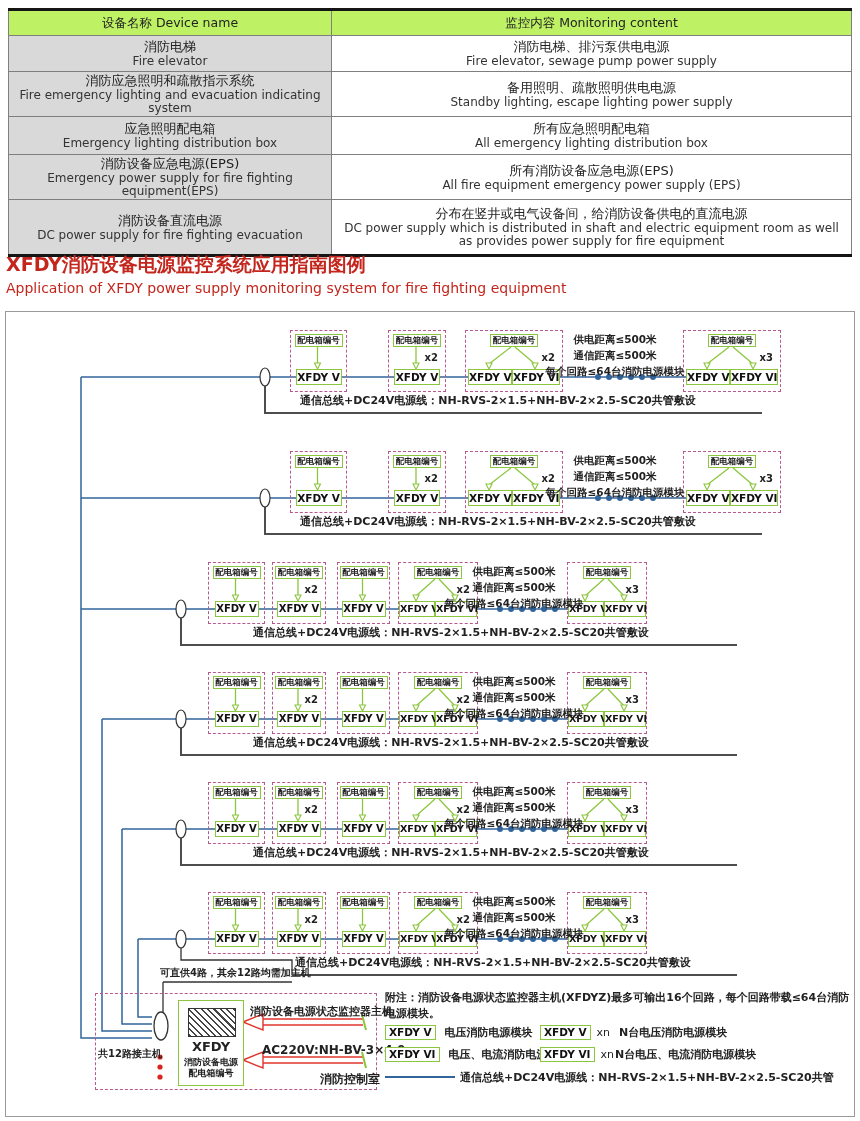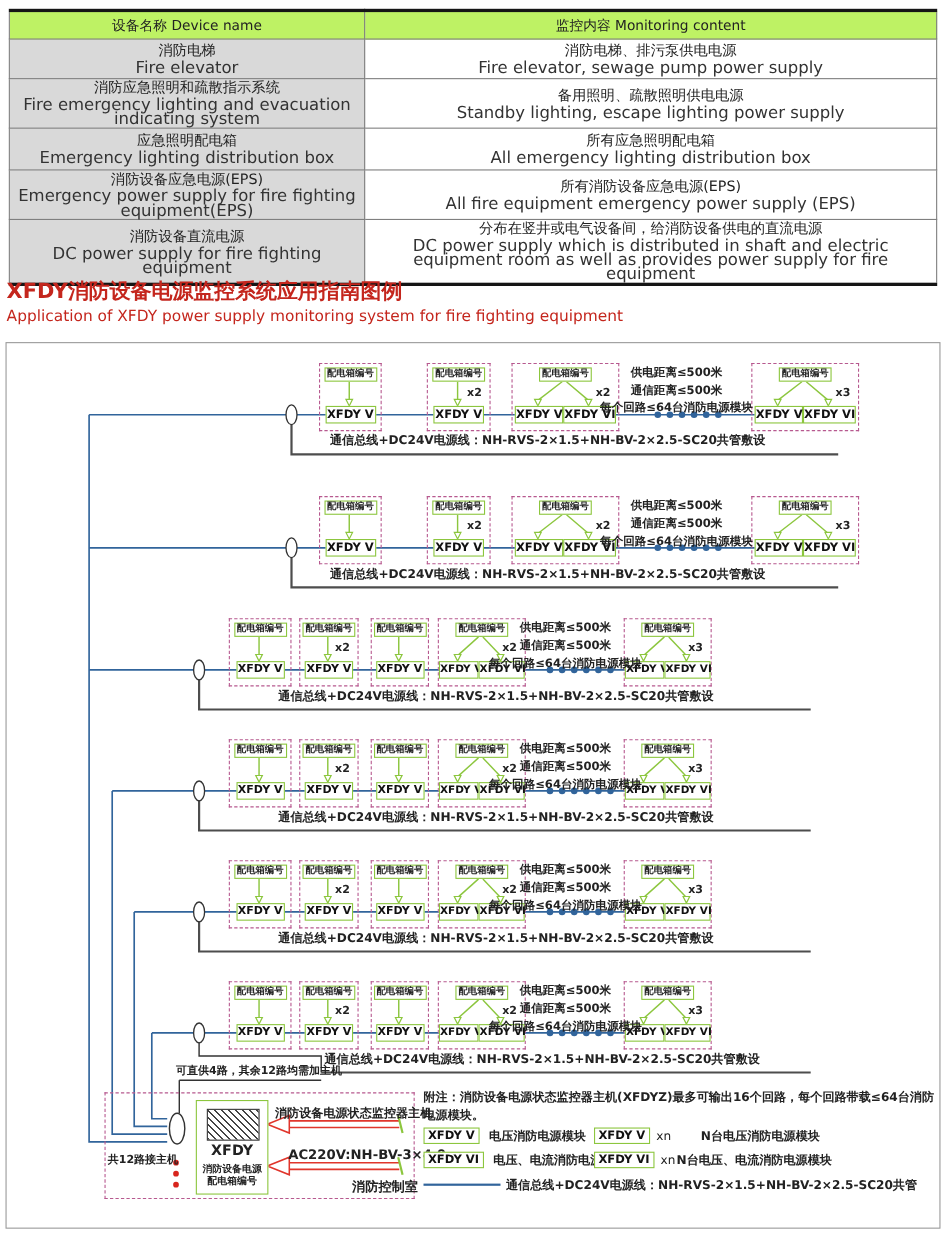--- a/index.html
+++ b/index.html
@@ -5,21 +5,21 @@
   html,body{margin:0;padding:0;background:#fff;}
   #canvas{position:relative;width:860px;height:1121px;background:#fff;overflow:hidden;
           font-family:"DejaVu Sans","Liberation Sans",sans-serif;color:#222;}
   
   #spec-table{position:absolute;left:8px;top:8px;width:844px;border-collapse:collapse;
               border-top:3px solid #151515;border-bottom:3px solid #151515;}
   #spec-table td{border:1px solid #7f7f7f;text-align:center;vertical-align:middle;padding:1px 6px;}
   #spec-table td.left{width:310px;background:#d9d9d9;}
   #spec-table tr.hdr td{background:#bef264;height:22px;}
   .zh{display:block;font-size:13px;line-height:16px;color:#222;}
-  .en{display:block;font-size:15px;line-height:13px;color:#333;}
+  .en{display:block;font-size:12px;line-height:13px;color:#333;}
   .hdrtxt{font-size:12.5px;}
   
   #title{position:absolute;left:6px;top:252px;font-size:19px;font-weight:bold;color:#c4261d;}
   #subtitle{position:absolute;left:6px;top:280px;font-size:14px;color:#c4261d;}
   
   #frame{position:absolute;left:5px;top:311px;width:848px;height:804px;border:1px solid #9a9a9a;}
   #wires{position:absolute;left:0;top:0;width:860px;height:1121px;pointer-events:none;}
   .dash-box{position:absolute;border:1.6px dashed #b7598f;}
   .tag{position:absolute;border:1.3px solid #8cc63e;background:#fff;font-size:8.5px;font-weight:bold;
        color:#222;text-align:center;line-height:11px;white-space:nowrap;}
@@ -90,21 +90,21 @@
             <span class="en">Emergency power supply for fire fighting equipment(EPS)</span>
           </td>
       <td>
             <span class="zh">所有消防设备应急电源(EPS)</span>
             <span class="en">All fire equipment emergency power supply (EPS)</span>
           </td>
     </tr>
     <tr style="height:56px">
       <td class="left">
             <span class="zh">消防设备直流电源</span>
-            <span class="en">DC power supply for fire fighting equipment</span>
+            <span class="en">DC power supply for fire fighting evacuation</span>
           </td>
       <td>
             <span class="zh">分布在竖井或电气设备间，给消防设备供电的直流电源</span>
             <span class="en">DC power supply which is distributed in shaft and electric equipment room as well as provides power supply for fire equipment</span>
           </td>
     </tr>
   </tbody>
     </table>
 
   <div id="subtitle">Application of XFDY power supply monitoring system for fire fighting equipment</div>
@@ -284,21 +284,21 @@
   <div class="note-line" style="left:385px;top:990px">附注：消防设备电源状态监控器主机(XFDYZ)最多可输出16个回路，每个回路带载≤64台消防</div>
   <div class="note-line" style="left:385px;top:1006px">电源模块。</div>
 
   <div class="legend-row" style="left:385px;top:1024px">
     <span class="legend-box">XFDY V</span>
     <span class="legend-text">电压消防电源模块</span>
   </div>
   <div class="legend-row" style="left:540px;top:1024px">
     <span class="legend-box">XFDY V</span>
     <span class="legend-text" style="margin-left:6px;font-weight:normal">xn</span>
-    <span class="legend-text" style="margin-left:27px">N台电压消防电源模块</span>
+    <span class="legend-text" style="margin-left:9px">N台电压消防电源模块</span>
   </div>
   <div class="legend-row" style="left:385px;top:1046px">
     <span class="legend-box">XFDY VI</span>
     <span class="legend-text">电压、电流消防电源模块</span>
   </div>
   <div class="legend-row" style="left:540px;top:1046px">
     <span class="legend-box">XFDY VI</span>
     <span class="legend-text" style="margin-left:6px;font-weight:normal">xn</span>
     <span class="legend-text" style="margin-left:1px">N台电压、电流消防电源模块</span>
   </div>

